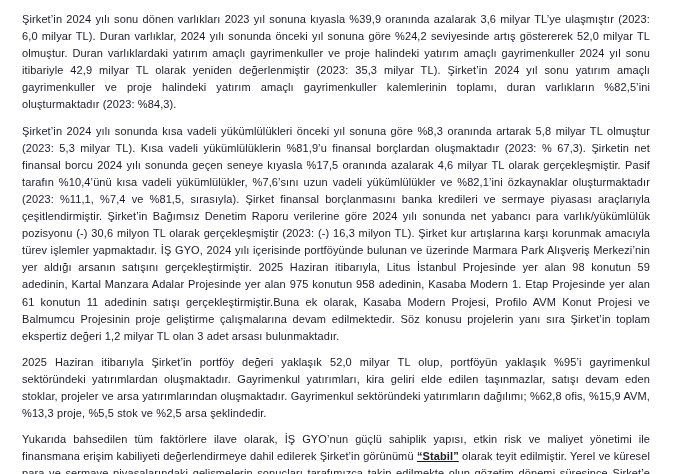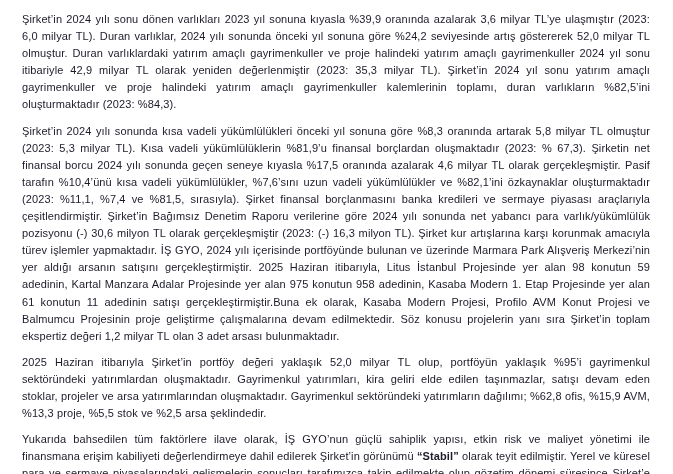--- a/index.html
+++ b/index.html
@@ -30,20 +30,21 @@
     text-justify: inter-word;
     letter-spacing: 0.01em;
     word-spacing: 0.01em;
     -webkit-font-smoothing: antialiased;
   }
   .para:last-child {
     margin-bottom: 0;
   }
   .bold {
     font-weight: bold;
+    text-decoration: underline;
   }
 </style>
 </head>
 <body>
 
 <div class="page">
 
   <p class="para">Şirket’in 2024 yılı sonu dönen varlıkları 2023 yıl sonuna kıyasla %39,9 oranında azalarak 3,6 milyar TL’ye ulaşmıştır (2023: 6,0 milyar TL). Duran varlıklar, 2024 yılı sonunda önceki yıl sonuna göre %24,2 seviyesinde artış göstererek 52,0 milyar TL olmuştur. Duran varlıklardaki yatırım amaçlı gayrimenkuller ve proje halindeki yatırım amaçlı gayrimenkuller 2024 yıl sonu itibariyle 42,9 milyar TL olarak yeniden değerlenmiştir (2023: 35,3 milyar TL). Şirket’in 2024 yıl sonu yatırım amaçlı gayrimenkuller ve proje halindeki yatırım amaçlı gayrimenkuller kalemlerinin toplamı, duran varlıkların %82,5’ini oluşturmaktadır (2023: %84,3).</p>
 
   <p class="para">Şirket’in 2024 yılı sonunda kısa vadeli yükümlülükleri önceki yıl sonuna göre %8,3 oranında artarak 5,8 milyar TL olmuştur (2023: 5,3 milyar TL).  Kısa vadeli yükümlülüklerin %81,9’u finansal borçlardan oluşmaktadır (2023: % 67,3). Şirketin net finansal borcu 2024 yılı sonunda geçen seneye kıyasla %17,5 oranında azalarak 4,6 milyar TL olarak gerçekleşmiştir. Pasif tarafın %10,4’ünü kısa vadeli yükümlülükler, %7,6’sını uzun vadeli yükümlülükler ve %82,1’ini özkaynaklar oluşturmaktadır (2023: %11,1, %7,4 ve %81,5, sırasıyla). Şirket finansal borçlanmasını banka kredileri ve sermaye piyasası araçlarıyla çeşitlendirmiştir. Şirket’in Bağımsız Denetim Raporu verilerine göre 2024 yılı sonunda net yabancı para varlık/yükümlülük pozisyonu  (-) 30,6 milyon TL olarak gerçekleşmiştir (2023: (-) 16,3 milyon TL). Şirket kur artışlarına karşı korunmak amacıyla türev işlemler yapmaktadır. İŞ GYO, 2024 yılı içerisinde portföyünde bulunan ve üzerinde Marmara Park Alışveriş Merkezi’nin yer aldığı arsanın satışını gerçekleştirmiştir. 2025 Haziran itibarıyla, Litus İstanbul Projesinde yer alan 98 konutun 59 adedinin, Kartal Manzara Adalar Projesinde yer alan 975 konutun 958 adedinin, Kasaba Modern 1. Etap Projesinde yer alan 61 konutun 11 adedinin satışı gerçekleştirmiştir.Buna ek olarak, Kasaba Modern Projesi, Profilo AVM Konut Projesi ve Balmumcu Projesinin proje geliştirme çalışmalarına devam edilmektedir. Söz konusu projelerin yanı sıra Şirket’in toplam ekspertiz değeri 1,2 milyar TL olan 3 adet arsası bulunmaktadır.</p>

